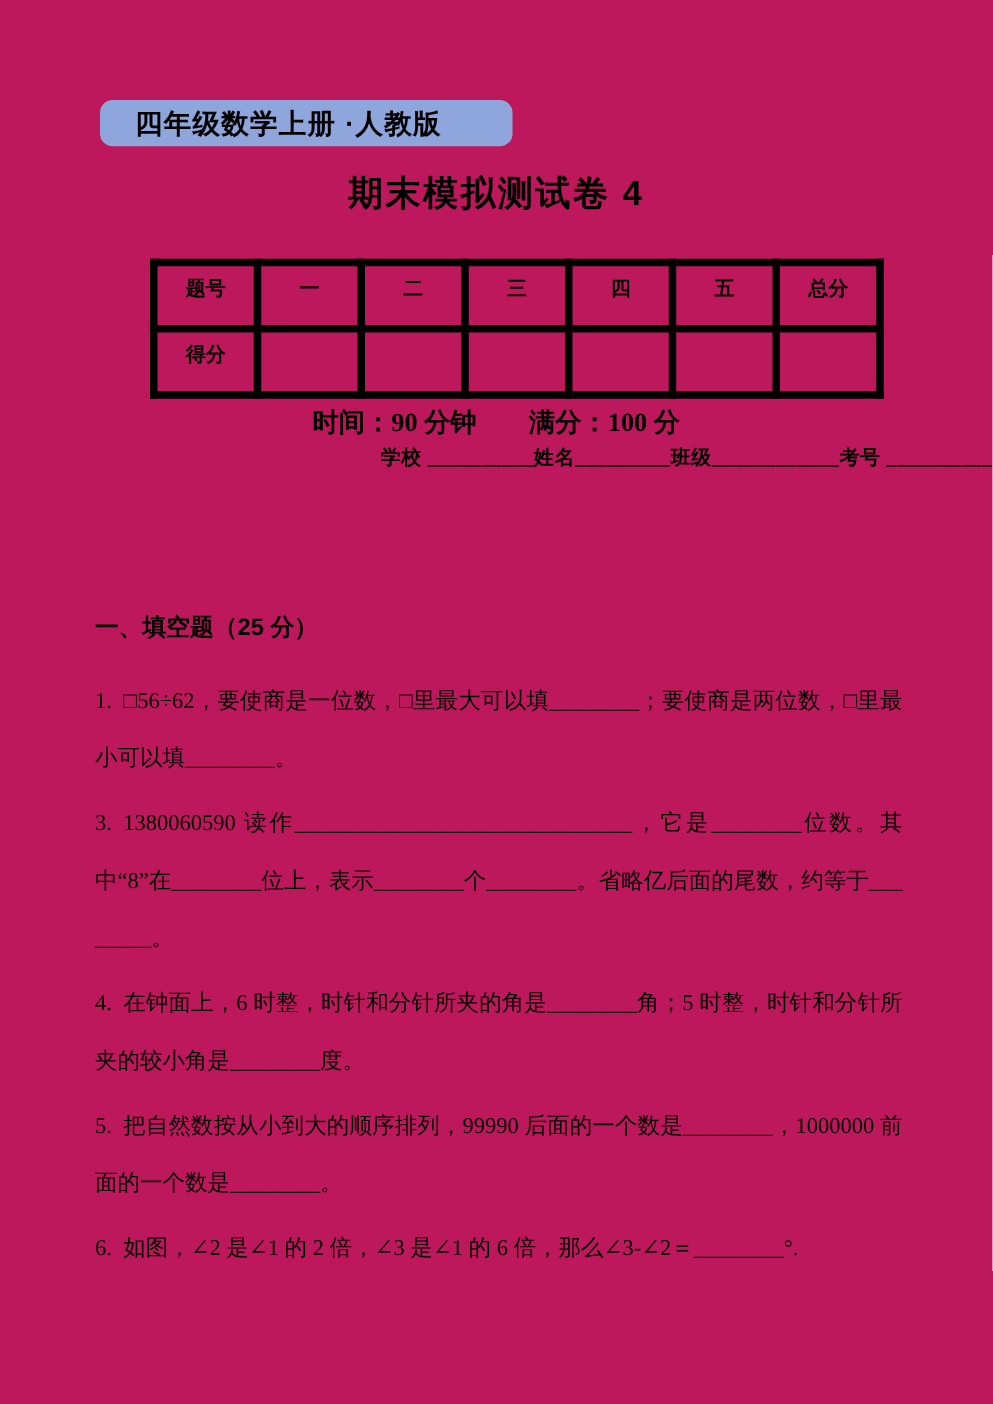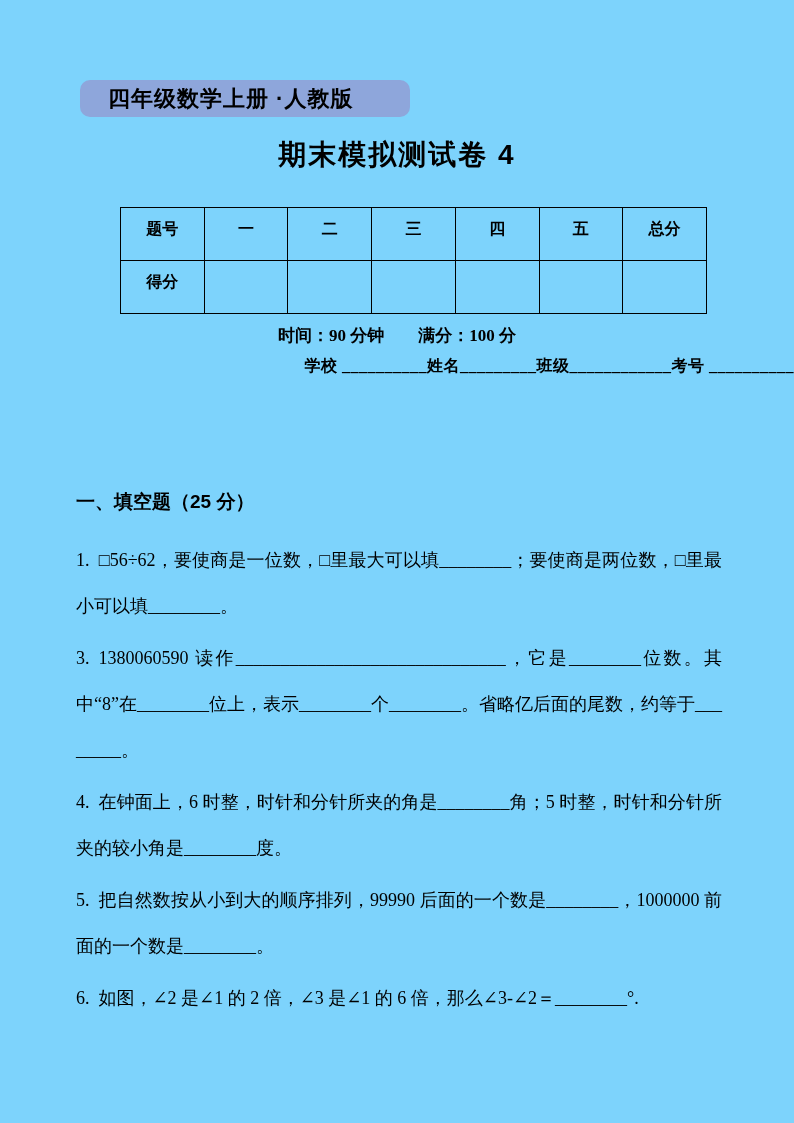--- a/index.html
+++ b/index.html
@@ -1,21 +1,21 @@
 <!DOCTYPE html>
 <html><head>
 <meta charset="utf-8">
 <style>
   * { margin: 0; padding: 0; box-sizing: border-box; }
   html, body { background: #ffffff; }
   .page {
     position: relative;
     width: 794px;
     height: 1123px;
-    background: #7dd3fc;
+    background: #be185d;
     font-family: "Liberation Serif", "DejaVu Serif", serif;
     color: #000000;
     overflow: hidden;
   }
   .badge {
     position: absolute;
     left: 80px;
     top: 80px;
     width: 330px;
     height: 37px;
@@ -42,37 +42,37 @@
   }
   table.score-table {
     position: absolute;
     left: 120px;
     top: 207px;
     width: 587px;
     border-collapse: collapse;
     table-layout: fixed;
   }
   table.score-table td {
-    border: 1px solid #000000;
+    border: 6px solid #000000;
     height: 53px;
     text-align: center;
     vertical-align: middle;
     font-family: "Liberation Sans", "DejaVu Sans", sans-serif;
     font-weight: bold;
     font-size: 16px;
     padding-bottom: 10px;
   }
   .time-line {
     position: absolute;
     left: 0;
     top: 324px;
     width: 100%;
     text-align: center;
     font-weight: bold;
-    font-size: 17px;
+    font-size: 21px;
   }
   .fields-line {
     position: absolute;
     left: 0;
     top: 356px;
     width: 100%;
     text-align: right;
     font-weight: bold;
     font-size: 16px;
     letter-spacing: 0.5px;

